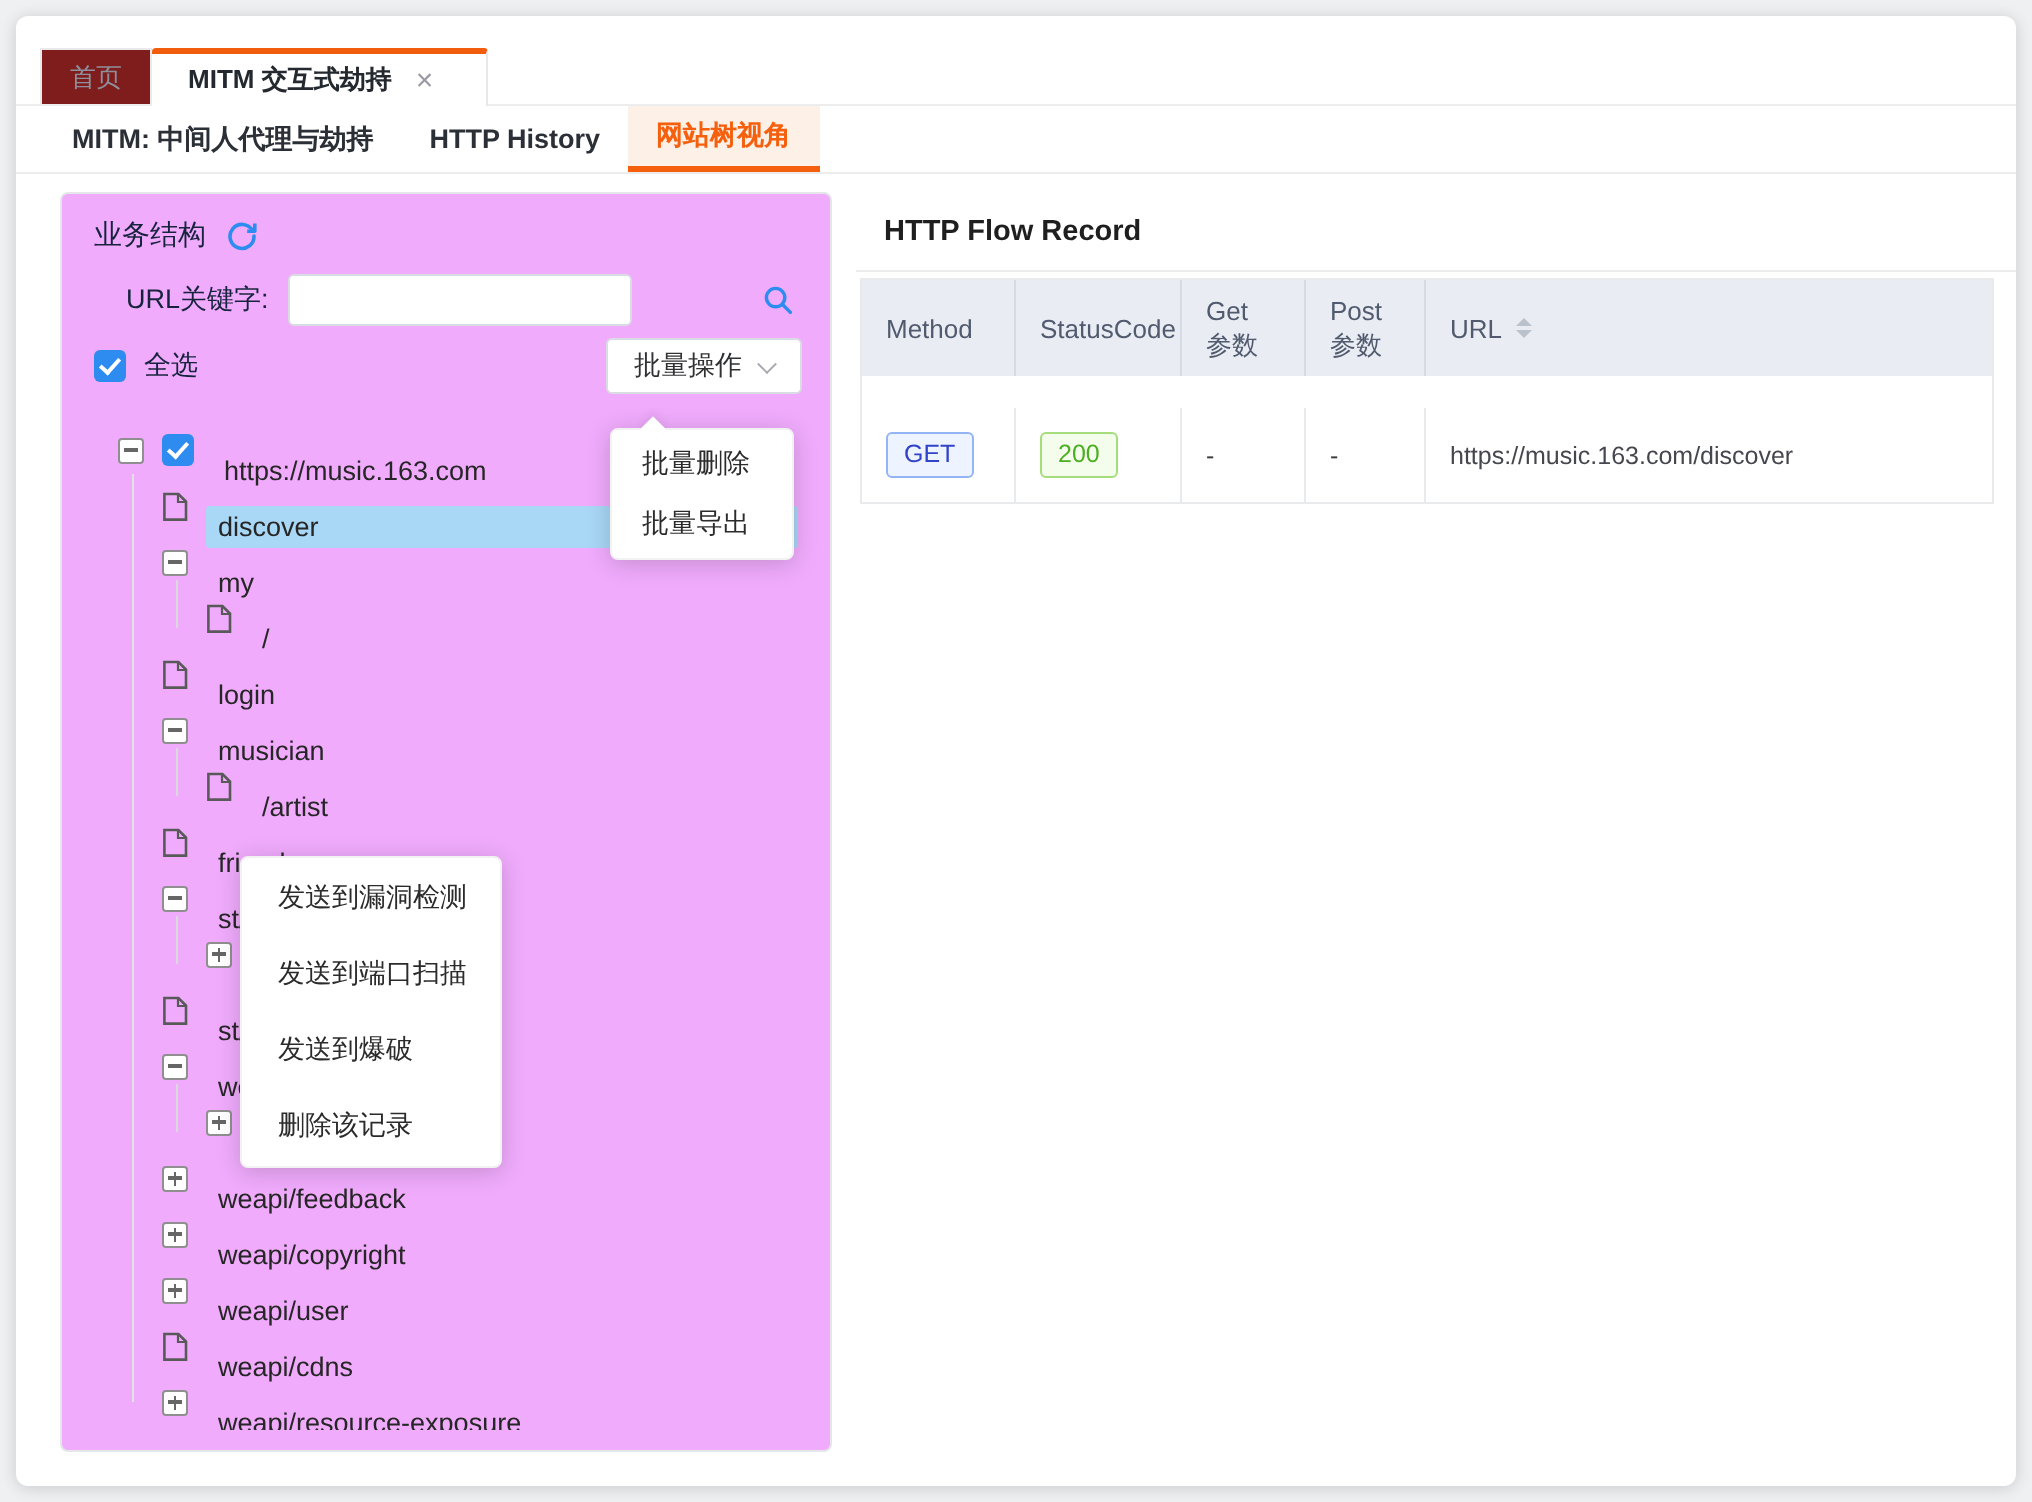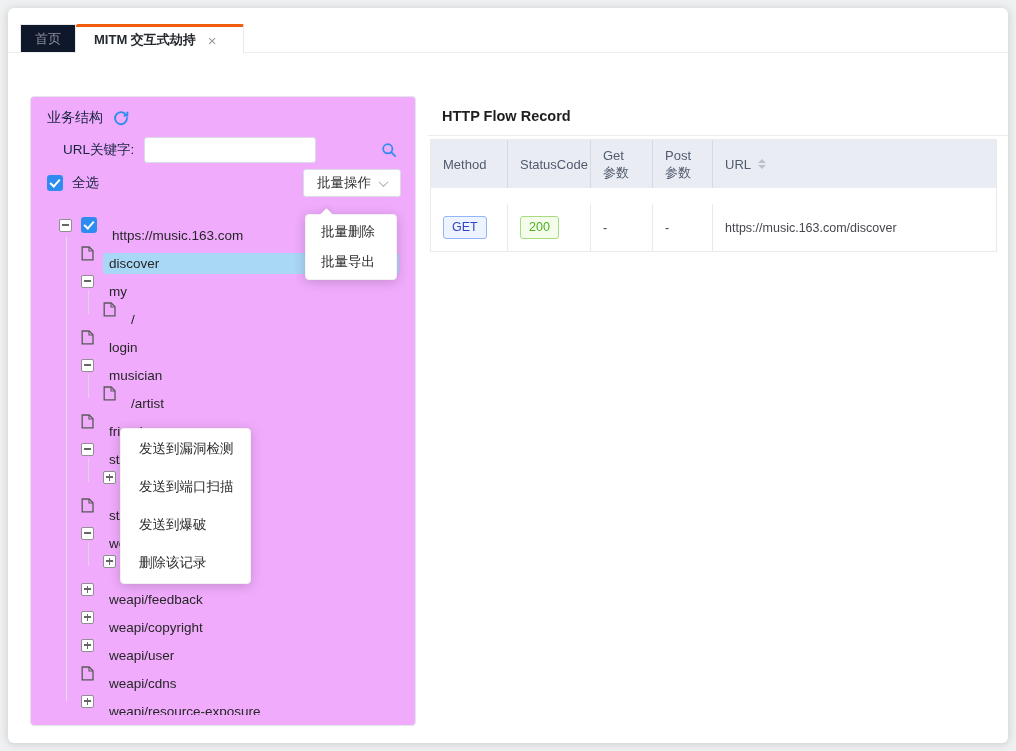--- a/index.html
+++ b/index.html
@@ -18,21 +18,21 @@
   }
 
   
   .tabbar {
     position:absolute; left:0; top:16px; width:100%; height:29px;
     display:flex; align-items:stretch; padding-left:12px;
     border-bottom:1px solid #ededed;
   }
   .tab-home {
     width:56px; display:flex; align-items:center; justify-content:center;
-    background:#0f172a; border:1px solid #e9e9ec; border-bottom:none;
+    background:#7f1d1d; border:1px solid #e9e9ec; border-bottom:none;
     color:#8f8f9c; font-size:13px; cursor:default;
   }
   .tab-active {
     position:relative; display:flex; align-items:center; gap:12px;
     padding:0 26px 0 18px; background:#fff;
     border-top:3px solid #f25d0d; border-right:1px solid #e9e9ec;
     border-radius:2px 2px 0 0; margin-bottom:-1px;
     font-size:13px; font-weight:bold; color:#24292f;
   }
   .tab-close { color:#9a9aa5; font-size:15px; line-height:1; font-weight:normal; }
@@ -160,20 +160,31 @@
   <div class="tabbar">
     <div class="tab-home">
       <span>首页</span>
     </div>
     <div class="tab-active">
       <span>MITM 交互式劫持</span>
       <span class="tab-close">×</span>
     </div>
   </div>
 
+  <div class="subtabs">
+    <div class="subtab">
+      <span>MITM: 中间人代理与劫持</span>
+    </div>
+    <div class="subtab">
+      <span>HTTP History</span>
+    </div>
+    <div class="subtab active">
+      <span>网站树视角</span>
+    </div>
+  </div>
 
   <div class="left-panel">
     <div class="lp-head">
       <span class="lp-title">业务结构</span>
       <svg class="refresh-icon" viewBox="0 0 16 16">
         <path d="M13.2 5.2 A6 6 0 1 0 14 8" fill="none" stroke="#2d8cf0" stroke-width="1.8" stroke-linecap="round"></path>
         <path d="M14.4 1.8 v3.8 h-3.8" fill="none" stroke="#2d8cf0" stroke-width="1.8" stroke-linejoin="round"></path>
       </svg>
     </div>
 

